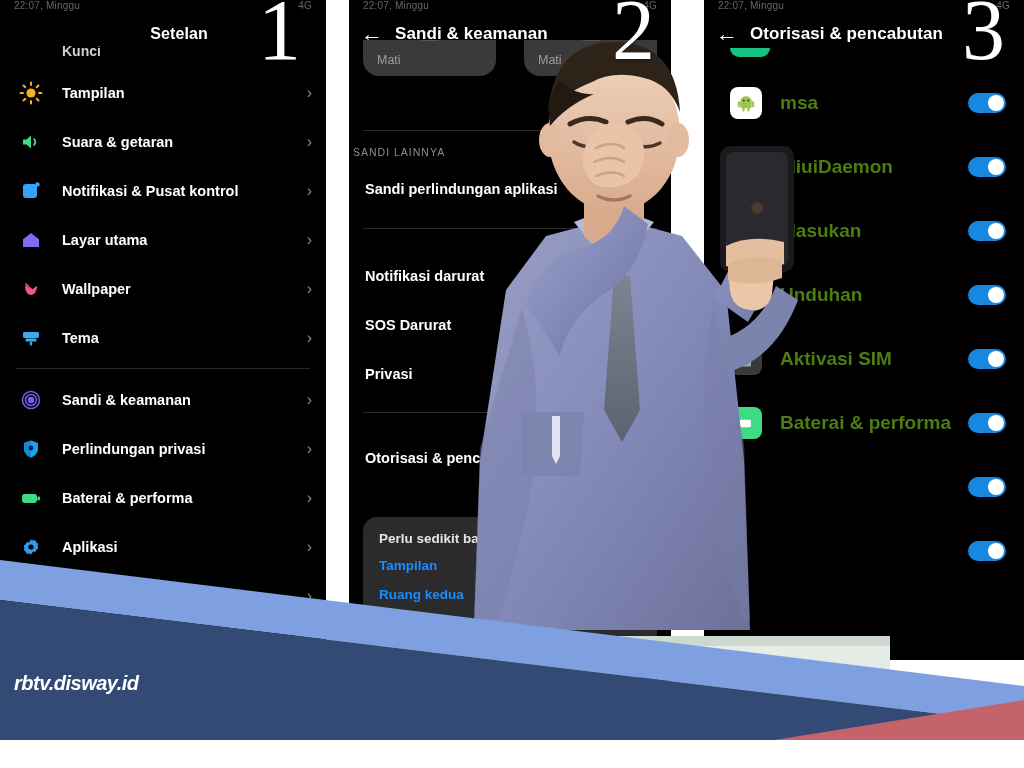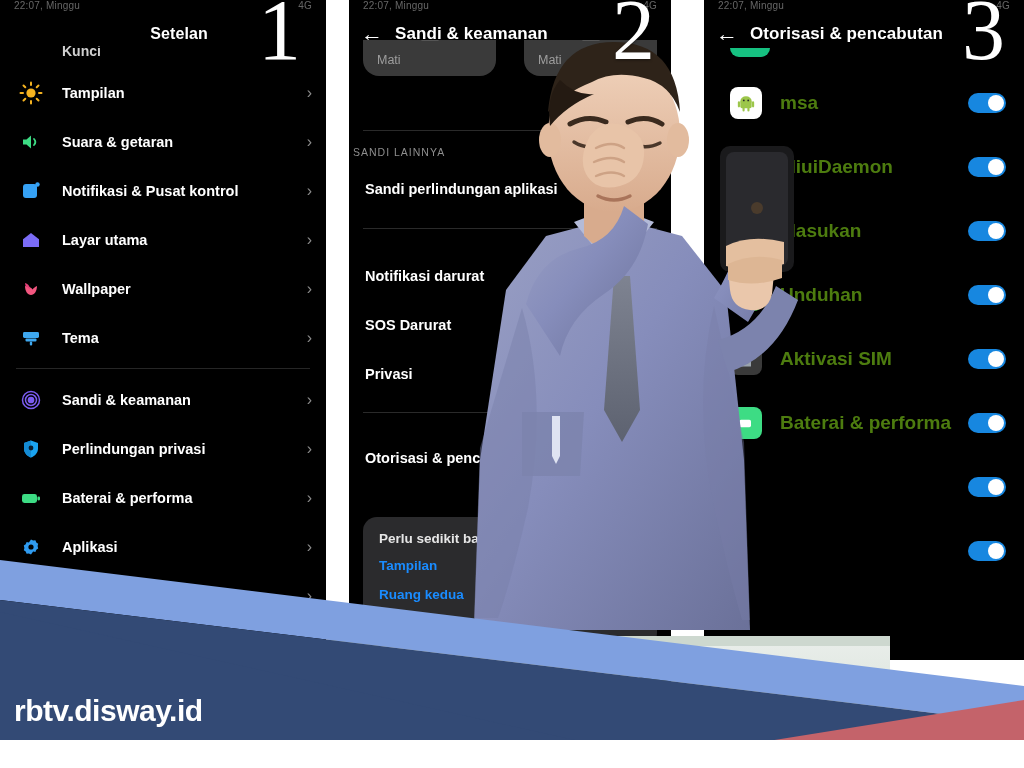--- a/index.html
+++ b/index.html
@@ -173,22 +173,22 @@
     text-shadow: 0 1px 3px rgba(0,0,0,.45);
   }
   #num1 { left: 258px; top: -8px; }
   #num2 { left: 612px; top: -8px; }
   #num3 { left: 962px; top: -8px; }
 
   
   #banner { position: absolute; left: 0; top: 0; width: 1024px; height: 768px; z-index: 70;
             pointer-events: none; }
   #brand {
-    position: absolute; left: 14px; top: 694px; z-index: 80;
-    color: #ffffff; font-size: 30px; font-weight: 700; 
+    position: absolute; left: 14px; top: 672px; z-index: 80;
+    color: #ffffff; font-size: 20px; font-weight: 700; font-style: italic;
     letter-spacing: -.5px;
   }
 </style>
 </head>
 <body>
 
 <div id="stage">
 
   <div class="panel" id="panel1">
     <div class="screen">

